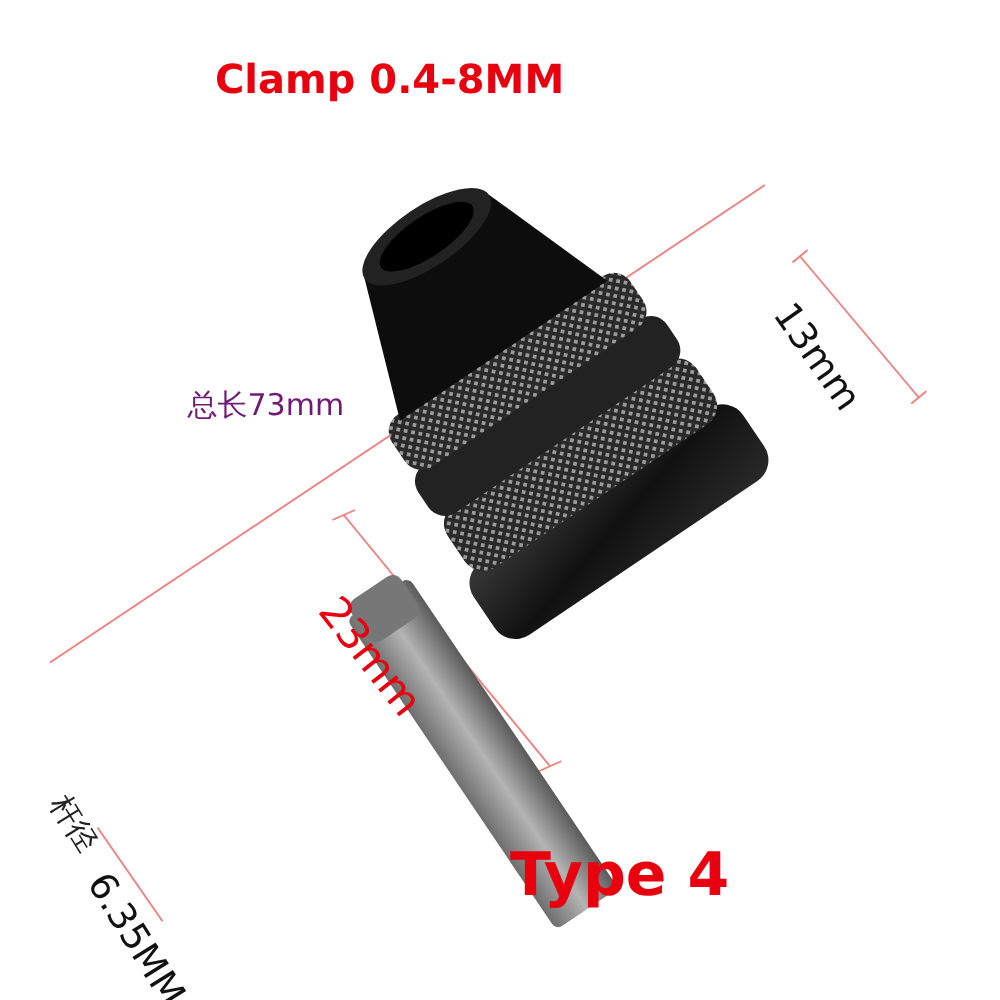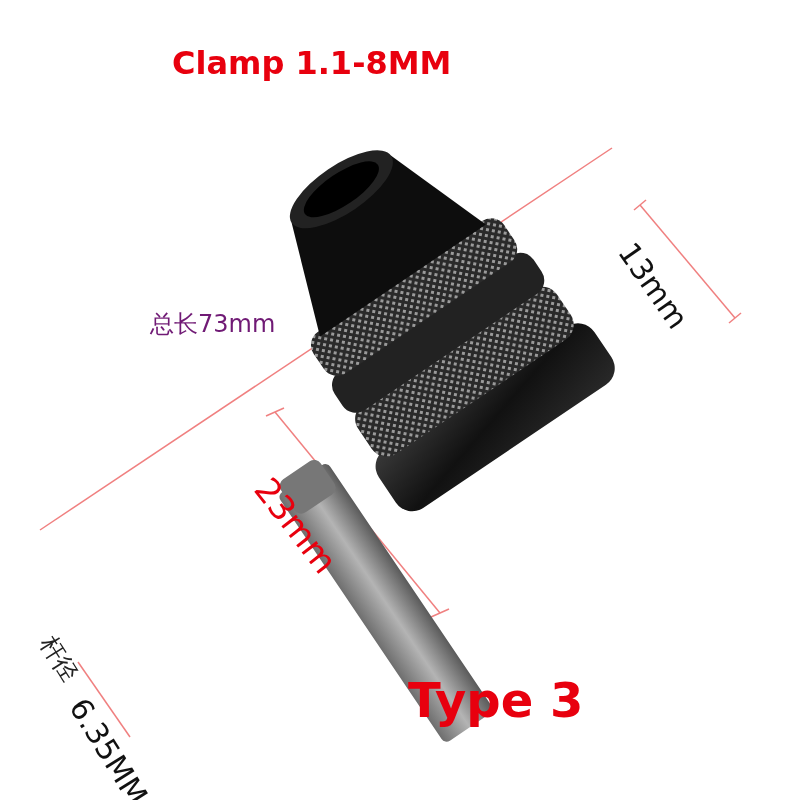--- a/index.html
+++ b/index.html
@@ -56,19 +56,19 @@
     <rect x="340" y="390" width="260" height="70" rx="20" fill="url(#bodyGrad)"></rect>
     <rect x="350" y="340" width="240" height="60" rx="18" fill="url(#knurl)"></rect>
     <rect x="350" y="300" width="240" height="46" rx="16" fill="#222"></rect>
     <rect x="355" y="255" width="230" height="50" rx="16" fill="url(#knurl)"></rect>
     <path d="M370 260 L410 150 Q470 120 530 150 L570 260 Z" fill="#0d0d0d"></path>
     <ellipse cx="470" cy="150" rx="60" ry="24" fill="#222"></ellipse>
     <ellipse cx="470" cy="150" rx="44" ry="16" fill="#000"></ellipse>
   </g>
 </svg>
 
-<div class="abs title">Clamp 1.1-8MM</div>
+<div class="abs title">Clamp 0.4-8MM</div>
 <div class="abs len">总长73mm</div>
 <div class="abs dim13">13mm</div>
 <div class="abs dim23">23mm</div>
 <div class="abs shank-label">杆径</div>
 <div class="abs shank-val">6.35MM</div>
-<div class="abs type">Type 3</div>
+<div class="abs type">Type 4</div>
 
 </body></html>

